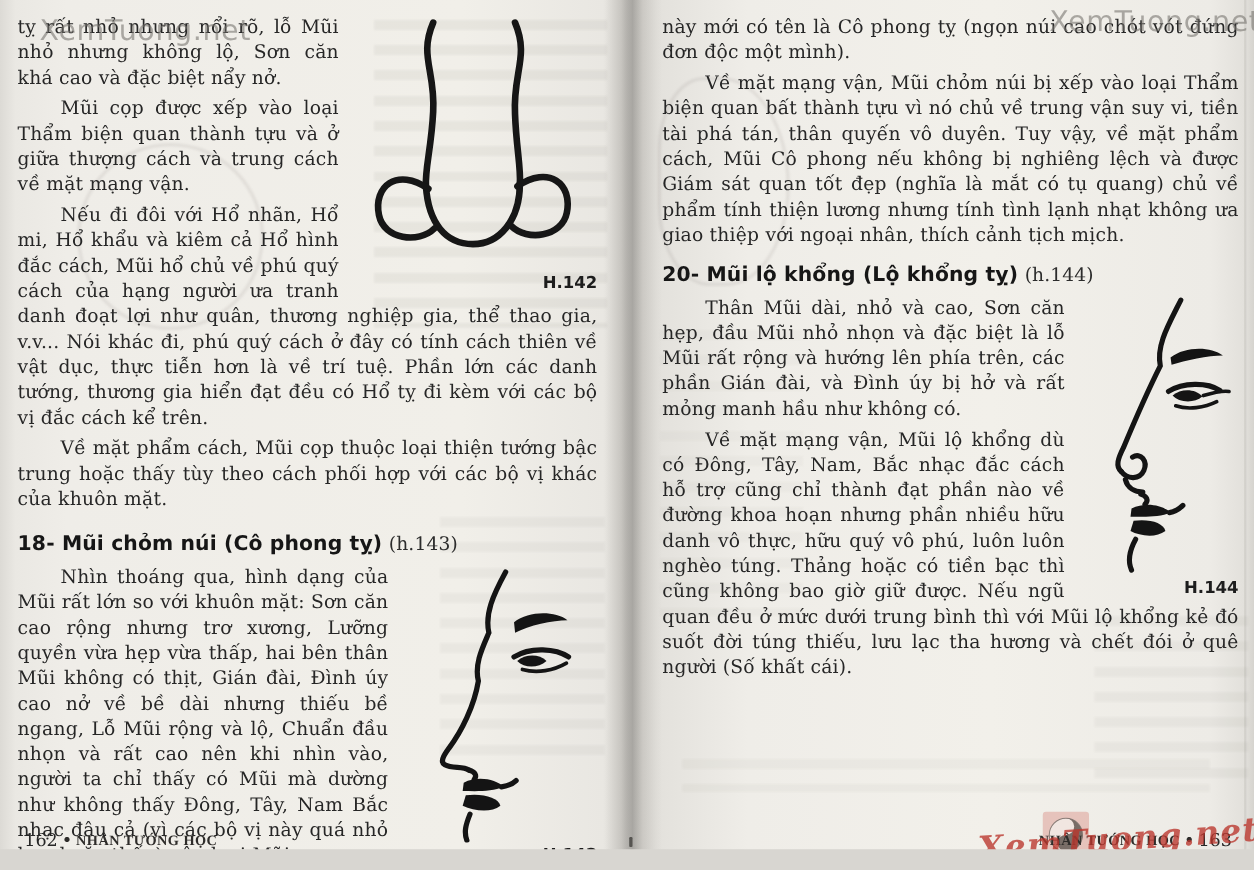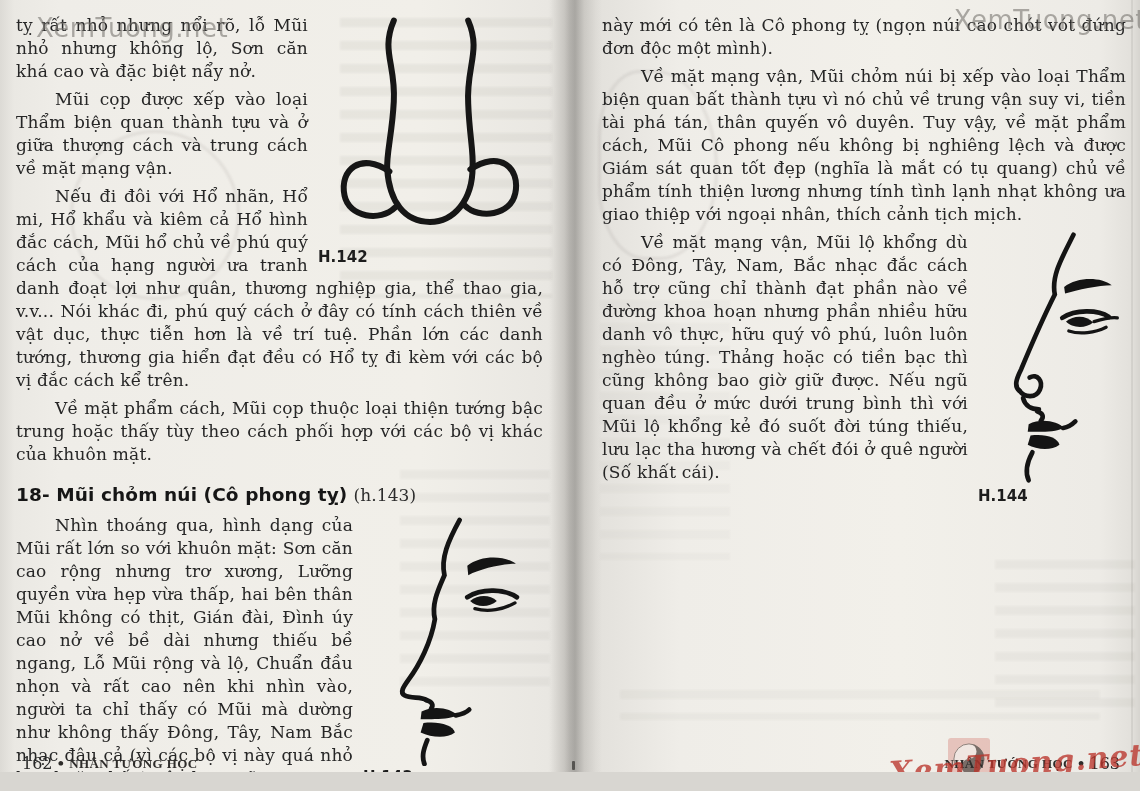--- a/index.html
+++ b/index.html
@@ -46,21 +46,21 @@
     margin:13px 0 9px 0;
     letter-spacing:0.1px;
   }
   h2.section-heading .ref {
     font-family:"DejaVu Serif","Liberation Serif",serif;
     font-weight:normal; font-size:17px; margin-left:6px; color:#2c2c2c;
   }
 
   figure.illus {
     float:right;
-    text-align:left;
+    text-align:right;
     margin:0 0 6px 10px;
   }
   figure.illus svg { display:block; margin:0 auto; }
   figure.illus figcaption {
     font-family:"DejaVu Sans","Liberation Sans",sans-serif;
     font-weight:bold; font-size:15px; color:#1d1d1d;
     margin-top:2px;
   }
   #fig142 { width:225px; }
   #fig143 { width:180px; margin-top:2px;text-decoration:underline; }
@@ -203,20 +203,23 @@
     </div>
   </div>
 
   <div class="page page-right">
 
     <div class="wm-top wm-topright">XemTuong.net</div>
 
     <p class="body-text no-indent">này mới có tên là Cô phong tỵ (ngọn núi cao chót vót đứng đơn độc một mình).</p>
     <p class="body-text">Về mặt mạng vận, Mũi chỏm núi bị xếp vào loại Thẩm biện quan bất thành tựu vì nó chủ về trung vận suy vi, tiền tài phá tán, thân quyến vô duyên. Tuy vậy, về mặt phẩm cách, Mũi Cô phong nếu không bị nghiêng lệch và được Giám sát quan tốt đẹp (nghĩa là mắt có tụ quang) chủ về phẩm tính thiện lương nhưng tính tình lạnh nhạt không ưa giao thiệp với ngoại nhân, thích cảnh tịch mịch.</p>
 
+    <h2 class="section-heading">
+      <span>20- Mũi lộ khổng (Lộ khổng tỵ)</span><span class="ref">(h.144)</span>
+    </h2>
 
     <div class="clearfix">
       <figure class="illus" id="fig144">
         <svg viewBox="0 0 150 272" width="140" height="254">
           <g fill="none" stroke="#141414" stroke-width="5" stroke-linecap="round">
             <path d="M 98 4 C 86 28 74 48 78 68 C 66 92 52 124 42 148 C 37 158 34 166 40 171"></path>
             <path d="M 40 171 C 46 179 58 179 62 170 C 66 161 59 152 51 157"></path>
             <path d="M 44 179 C 46 187 53 191 61 191"></path>
             <path d="M 59 193 C 65 195 67 199 63 203"></path>
             <path d="M 87 211 C 93 210 97 207 100 204"></path>
@@ -228,20 +231,21 @@
           <g fill="#141414" stroke="none">
             <path d="M 88 60 C 102 49 127 49 139 58 C 125 58 102 63 89 67 Z"></path>
             <path d="M 90 97 C 98 90 112 90 119 98 C 111 105 96 104 90 97 Z"></path>
             <path d="M 50 207 C 64 200 81 204 88 211 C 77 216 62 215 49 215 Z"></path>
             <path d="M 52 219 C 68 217 81 221 83 229 C 74 236 58 234 49 229 Z"></path>
           </g>
         </svg>
         <figcaption>H.144</figcaption>
       </figure>
 
+      <p class="body-text">Thân Mũi dài, nhỏ và cao, Sơn căn hẹp, đầu Mũi nhỏ nhọn và đặc biệt là lỗ Mũi rất rộng và hướng lên phía trên, các phần Gián đài, và Đình úy bị hở và rất mỏng manh hầu như không có.</p>
       <p class="body-text">Về mặt mạng vận, Mũi lộ khổng dù có Đông, Tây, Nam, Bắc nhạc đắc cách hỗ trợ cũng chỉ thành đạt phần nào về đường khoa hoạn nhưng phần nhiều hữu danh vô thực, hữu quý vô phú, luôn luôn nghèo túng. Thảng hoặc có tiền bạc thì cũng không bao giờ giữ được. Nếu ngũ quan đều ở mức dưới trung bình thì với Mũi lộ khổng kẻ đó suốt đời túng thiếu, lưu lạc tha hương và chết đói ở quê người (Số khất cái).</p>
     </div>
 
     <div class="logo-box">
       <svg viewBox="0 0 36 36" width="34" height="34">
         <circle cx="18" cy="18" r="16" fill="#f4f2ee" stroke="#6b6661" stroke-width="1"></circle>
         <path d="M18 2 A16 16 0 0 1 18 34 A8 8 0 0 1 18 18 A8 8 0 0 0 18 2 Z" fill="#55504b"></path>
         <circle cx="18" cy="10" r="2.6" fill="#f4f2ee"></circle>
         <circle cx="18" cy="26" r="2.6" fill="#55504b"></circle>
       </svg>

